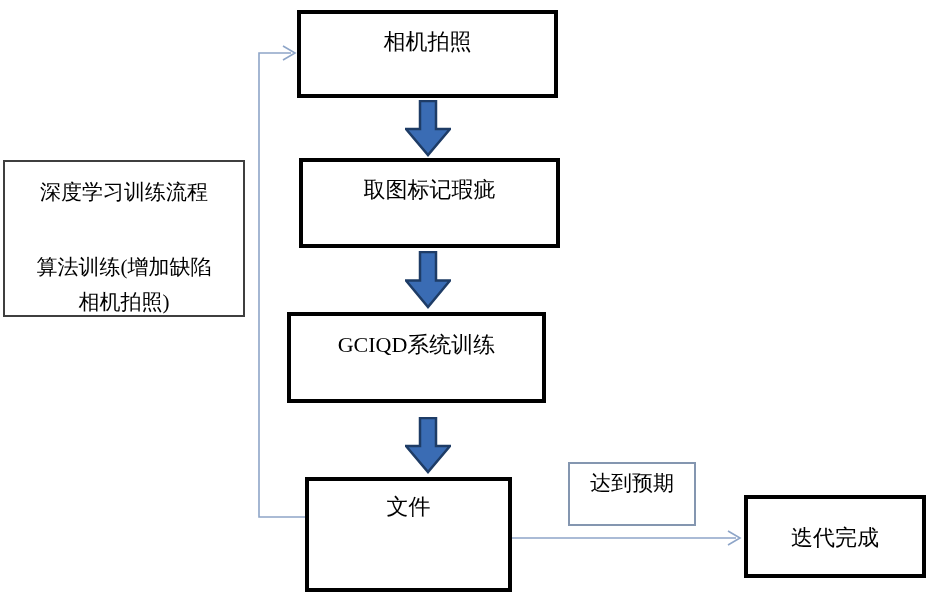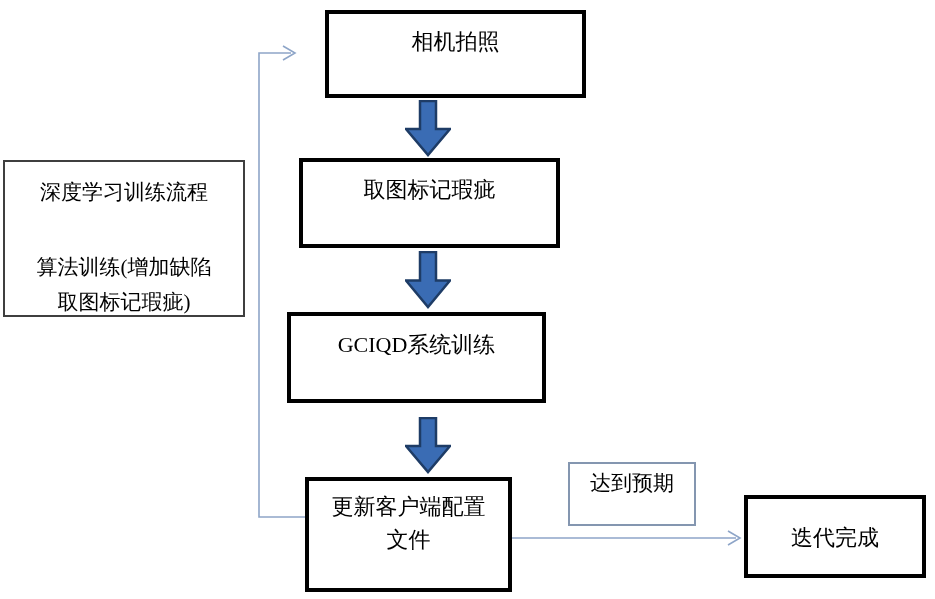--- a/index.html
+++ b/index.html
@@ -19,21 +19,21 @@
   .node {
     position: absolute;
     box-sizing: border-box;
     background: #ffffff;
     text-align: center;
     z-index: 2;
   }
   .node.thick {
     border: 4px solid var(--box-border, #000);
   }
-  .box-camera   { left: 297px; top: 10px;  width: 261px; height: 88px;  font-size: 22px; padding-top: 13px; margin-left: 28px; }
+  .box-camera   { left: 297px; top: 10px;  width: 261px; height: 88px;  font-size: 22px; padding-top: 13px; }
   .box-mark     { left: 299px; top: 158px; width: 261px; height: 90px;  font-size: 22px; padding-top: 13px; }
   .box-train    { left: 287px; top: 312px; width: 259px; height: 91px;  font-size: 22px; padding-top: 14px; }
   .box-update   { left: 305px; top: 477px; width: 207px; height: 115px; font-size: 22px; padding-top: 9px; line-height: 33px; }
   .box-side {
     left: 3px; top: 160px; width: 242px; height: 157px;
     border: 2px solid var(--side-box-border, #3f3f3f);
     font-size: 21px; line-height: 35px; padding-top: 13px;
   }
   .box-side .gap-after { margin-bottom: 40px; }
   .box-expect {
@@ -80,21 +80,21 @@
   <svg class="connector-layer" viewBox="0 0 935 599">
     <path d="M306 517 H259 V53 H291"></path>
     <path d="M283 46 L295 53 L283 60"></path>
     <path d="M512 538 H736"></path>
     <path d="M728 531 L740 538 L728 545"></path>
   </svg>
 
   <div class="node box-side">
     <div class="line-label gap-after">深度学习训练流程</div>
     <div class="line-label">算法训练(增加缺陷</div>
-    <div class="line-label">取图标记瑕疵)</div>
+    <div class="line-label">相机拍照)</div>
   </div>
 
   <div class="node thick box-camera">
     <span>相机拍照</span>
   </div>
 
   <svg class="block-arrow arrow-1" viewBox="0 0 46 57" preserveAspectRatio="none">
     <path d="M15 1 H31 V29 H45 L23 55 L1 29 H15 Z"></path>
   </svg>
 
@@ -108,21 +108,20 @@
 
   <div class="node thick box-train">
     <span>GCIQD系统训练</span>
   </div>
 
   <svg class="block-arrow arrow-3" viewBox="0 0 46 57" preserveAspectRatio="none">
     <path d="M15 1 H31 V29 H45 L23 55 L1 29 H15 Z"></path>
   </svg>
 
   <div class="node thick box-update">
-    <div class="line-label">更新客户端配置</div>
     <div class="line-label">文件</div>
   </div>
 
   <div class="node box-expect">
     <span>达到预期</span>
   </div>
 
   <div class="node thick box-done">
     <span>迭代完成</span>
   </div>

